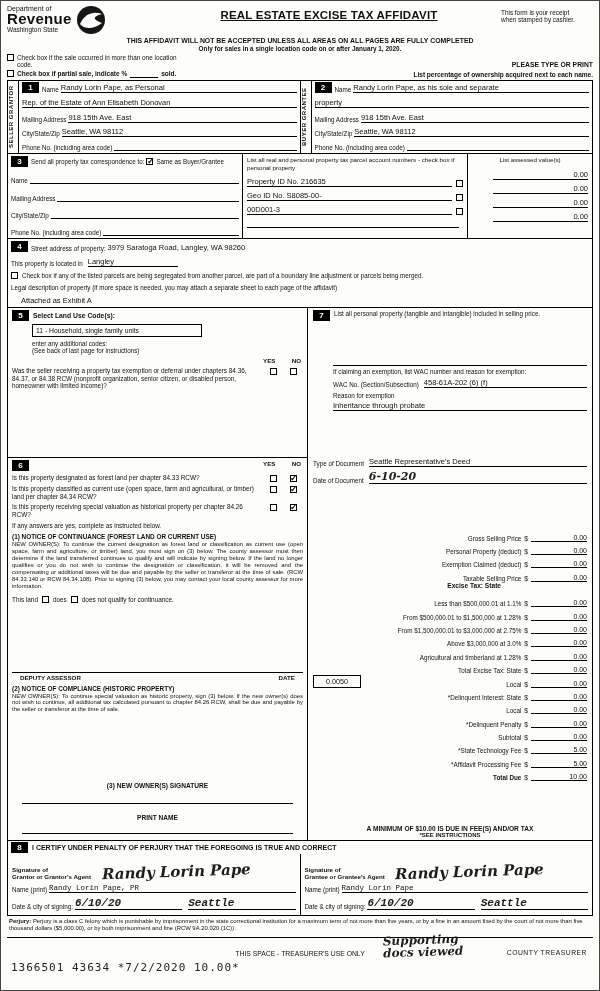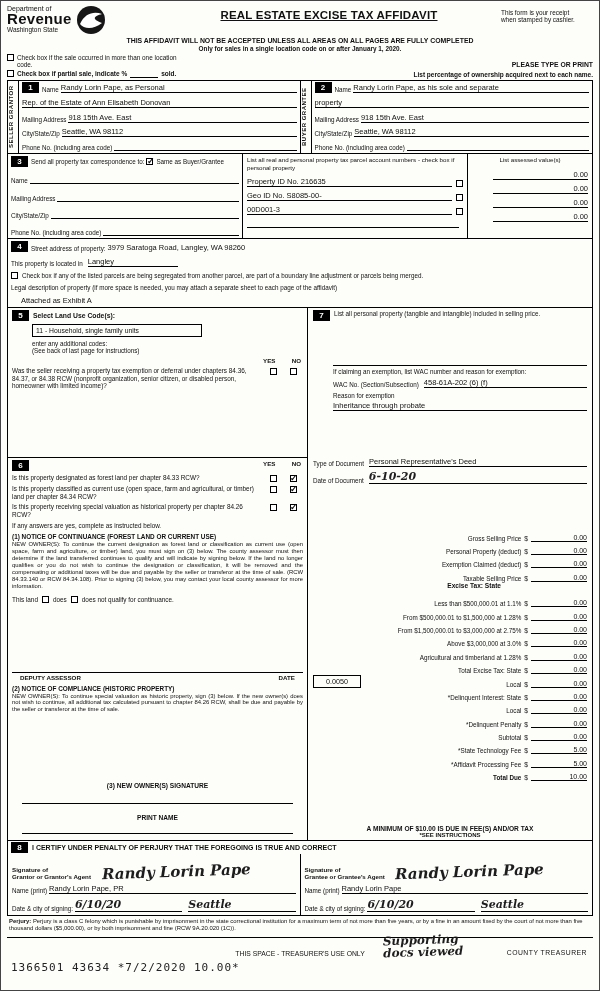--- a/index.html
+++ b/index.html
@@ -105,21 +105,21 @@
   .sec8{ border:1px solid #000; margin-top:-1px; height:76px; display:flex; flex-direction:column; }
   .s8head{ display:flex; gap:4px; align-items:center; padding:1px 3px; }
   .certify{ font-weight:bold; font-size:7px; }
   .s8cols{ flex:1; display:flex; }
   .s8col{ flex:1; padding:0 4px 2px; display:flex; flex-direction:column; }
   .s8col.first{ border-right:1px solid #000; }
   .s8sig{ display:flex; align-items:flex-end; height:26px; }
   .s8lbl{ font-size:6.2px; font-weight:bold; line-height:7px; width:90px; }
   .signature{ flex:1; font-size:15px; transform:rotate(-2deg); white-space:nowrap; overflow:visible; }
   .s8row{ display:flex; align-items:flex-end; margin-top:4px; }
-  .s8row .fill{ flex:1; }
+  .s8row .fill{ flex:1;font-family:Liberation Mono, monospace; }
   .hand-lg{ font-size:11px; }
 
   
   .perjury{ font-size:5.9px; line-height:6.8px; padding:2px 2px; height:21px; }
   .footer{ border-top:1px solid #000; position:relative; height:32px; }
   .stamp{ position:absolute; left:4px; top:23px; font-family:"DejaVu Sans Mono", monospace; font-size:11px; letter-spacing:1px; color:#222; }
   .tspace{ position:absolute; left:0; right:0; top:12px; text-align:center; font-size:6.8px; }
   .ctreas{ position:absolute; right:6px; top:11px; font-size:6.8px; letter-spacing:0.5px; }
   .fnote{ position:absolute; right:130px; top:-4px; font-size:12px; line-height:12px; transform:rotate(-2deg); }
 </style>
@@ -395,21 +395,21 @@
           <span class="plbl">WAC No. (Section/Subsection)</span>
           <span class="fill typed">458-61A-202 (6) (f)</span>
         </div>
         <div class="plbl" style="margin-top:4px">Reason for exemption</div>
         <div class="fill typed" style="margin-top:2px">Inheritance through probate</div>
       </div>
 
       <div class="docblk">
         <div class="inline-fill">
           <span class="plbl">Type of Document</span>
-          <span class="fill typed">Personal Representative's Deed</span>
+          <span class="fill typed">Seattle Representative's Deed</span>
         </div>
         <div class="inline-fill">
           <span class="plbl">Date of Document</span>
           <span class="fill hand hand-lg">6-10-20</span>
         </div>
       </div>
 
       <div class="moneyblk">
         <div class="m">
             <span class="ml">Gross Selling Price</span>

